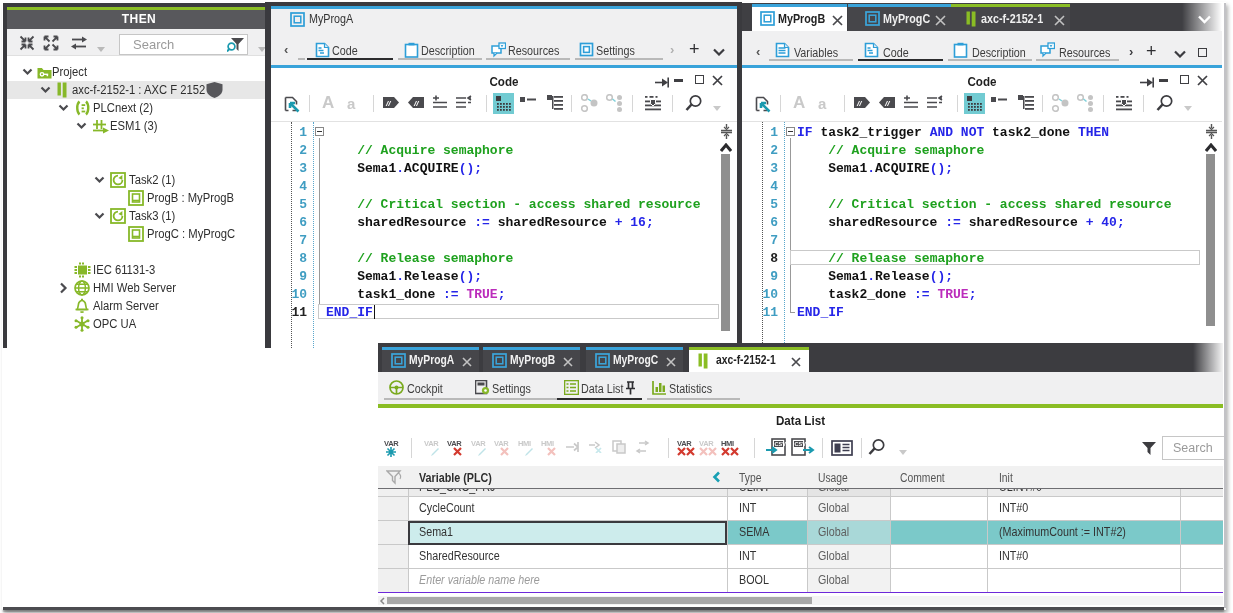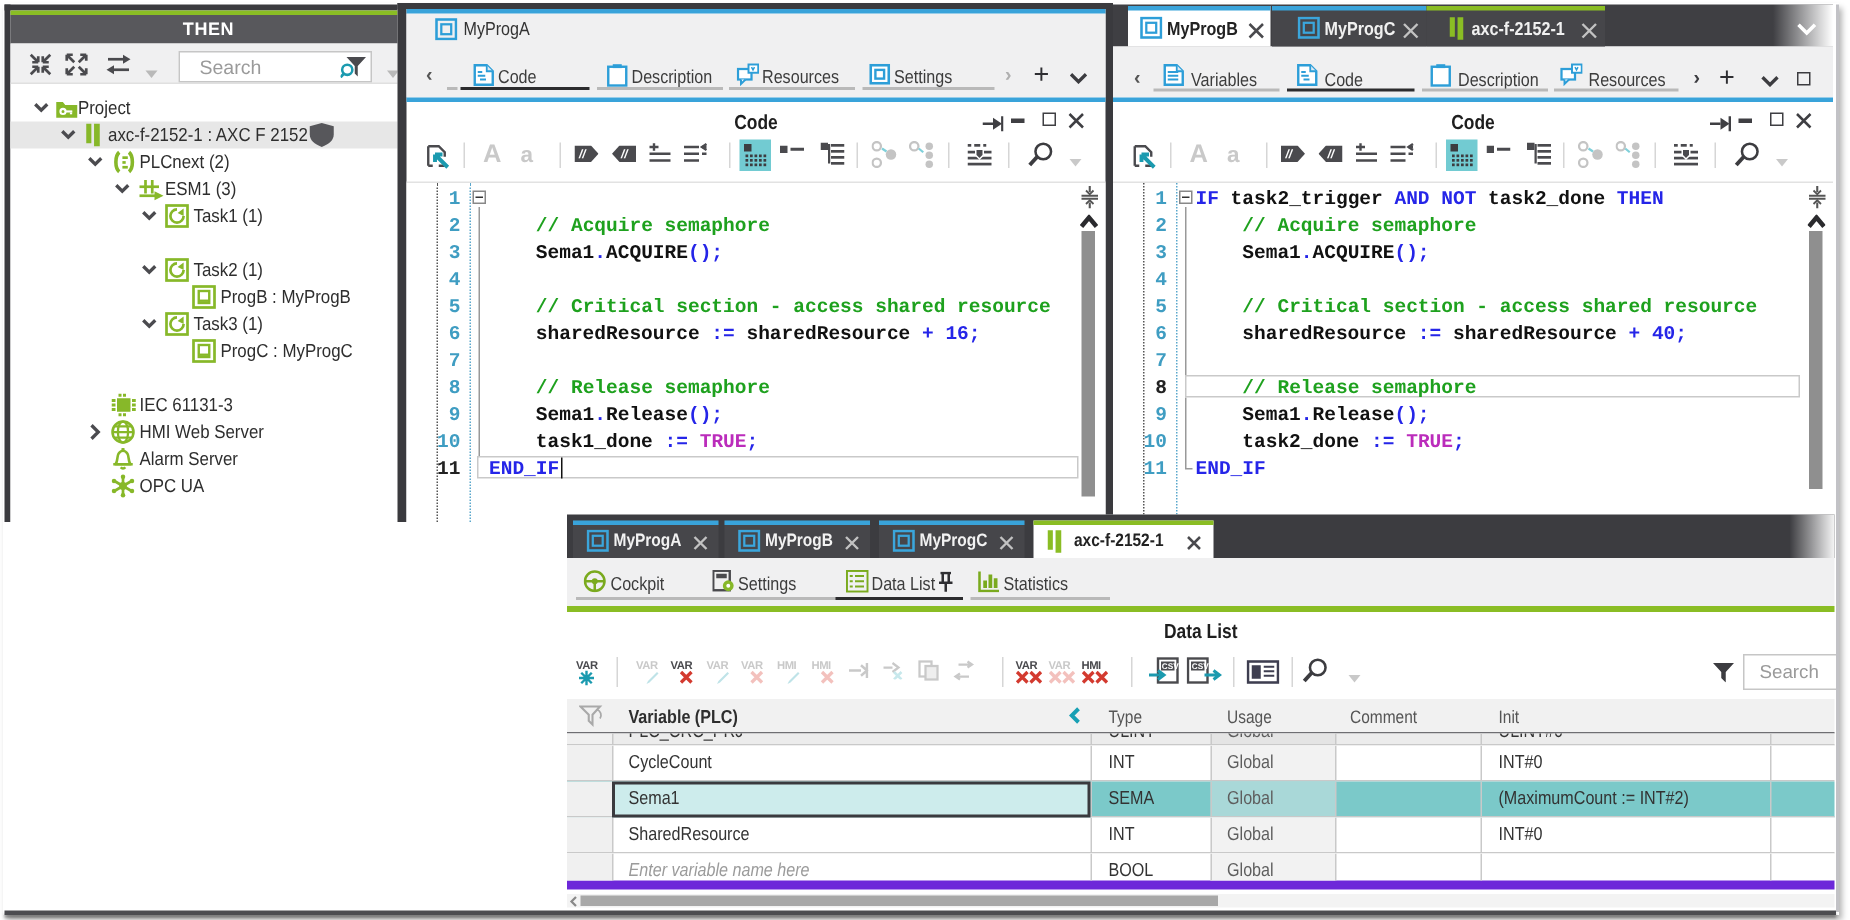--- a/index.html
+++ b/index.html
@@ -127,31 +127,20 @@
         <g stroke="#87b829" stroke-width="1.8" fill="none">
           <path d="M1 6.5 H14"></path>
           <path d="M5 2 V11"></path>
           <path d="M9.5 2 V11"></path>
           <path d="M1 12.5 H12"></path>
         </g>
         <path d="M11 9.5 L17 12.5 L11 15.5 Z" fill="#87b829"></path>
       </svg>
     <span class="lbl" style="left:103px">ESM1 (3)</span>
     </div>
-  <div class="trow" style="top:128px">
-      <svg class="abs" style="left:87px;top:4px" width="11" height="10">
-        <path d="M1.5 2.5 L5.5 6.5 L9.5 2.5" stroke="#4b4b4f" stroke-width="2.2" fill="none"></path>
-      </svg>
-    <svg class="abs" style="left:103px;top:1px" width="16" height="16">
-        <rect x="1" y="1" width="14" height="14" fill="none" stroke="#87b829" stroke-width="1.8"></rect>
-        <path d="M8 3.6 A4.4 4.4 0 1 0 12.4 8" fill="none" stroke="#87b829" stroke-width="1.8"></path>
-        <path d="M12.4 3 L12.4 8 L8.4 6 Z" fill="#87b829"></path>
-      </svg>
-    <span class="lbl" style="left:122px">Task1 (1)</span>
-    </div>
   <div class="trow" style="top:164px">
       <svg class="abs" style="left:87px;top:4px" width="11" height="10">
         <path d="M1.5 2.5 L5.5 6.5 L9.5 2.5" stroke="#4b4b4f" stroke-width="2.2" fill="none"></path>
       </svg>
     <svg class="abs" style="left:103px;top:1px" width="16" height="16">
         <rect x="1" y="1" width="14" height="14" fill="none" stroke="#87b829" stroke-width="1.8"></rect>
         <path d="M8 3.6 A4.4 4.4 0 1 0 12.4 8" fill="none" stroke="#87b829" stroke-width="1.8"></path>
         <path d="M12.4 3 L12.4 8 L8.4 6 Z" fill="#87b829"></path>
       </svg>
     <span class="lbl" style="left:122px">Task2 (1)</span>
@@ -886,21 +875,21 @@
       <div class="abs nx" style="left:361px;top:4px;font-size:12.5px;color:#333">INT</div>
       <div class="abs nx" style="left:440px;top:4px;font-size:12.5px;color:#5e5e5e">Global</div>
       <div class="abs nx" style="left:621px;top:4px;font-size:12.5px;color:#333">INT#0</div>
       <div class="abs" style="left:30px;top:0;width:1px;height:24px;background:#c9c9c9"></div>
       <div class="abs" style="left:349px;top:0;width:1px;height:24px;background:#c9c9c9"></div>
       <div class="abs" style="left:429px;top:0;width:1px;height:24px;background:#c9c9c9"></div>
       <div class="abs" style="left:512px;top:0;width:1px;height:24px;background:#c9c9c9"></div>
       <div class="abs" style="left:609px;top:0;width:1px;height:24px;background:#c9c9c9"></div>
       <div class="abs" style="left:802px;top:0;width:1px;height:24px;background:#c9c9c9"></div>
     </div>
-    <div class="abs" style="left:0;top:226px;width:845px;height:24px;overflow:hidden;background:#fff;border-bottom:6px solid #6d28d9">
+    <div class="abs" style="left:0;top:226px;width:845px;height:24px;overflow:hidden;background:#fff;border-bottom:1px solid #6d28d9">
       <div class="abs" style="left:429px;top:0;width:83px;height:24px;background:#f2f2f2"></div>
       <div class="abs" style="left:0px;top:0;width:30px;height:24px;background:#f0f0f0"></div>
       <div class="abs nx" style="left:41px;top:4px;font-size:12.5px;color:#333;font-style:italic;color:#9b9b9b">Enter variable name here</div>
       <div class="abs nx" style="left:361px;top:4px;font-size:12.5px;color:#333">BOOL</div>
       <div class="abs nx" style="left:440px;top:4px;font-size:12.5px;color:#5e5e5e">Global</div>
       <div class="abs nx" style="left:621px;top:4px;font-size:12.5px;color:#333"></div>
       <div class="abs" style="left:30px;top:0;width:1px;height:24px;background:#c9c9c9"></div>
       <div class="abs" style="left:349px;top:0;width:1px;height:24px;background:#c9c9c9"></div>
       <div class="abs" style="left:429px;top:0;width:1px;height:24px;background:#c9c9c9"></div>
       <div class="abs" style="left:512px;top:0;width:1px;height:24px;background:#c9c9c9"></div>

